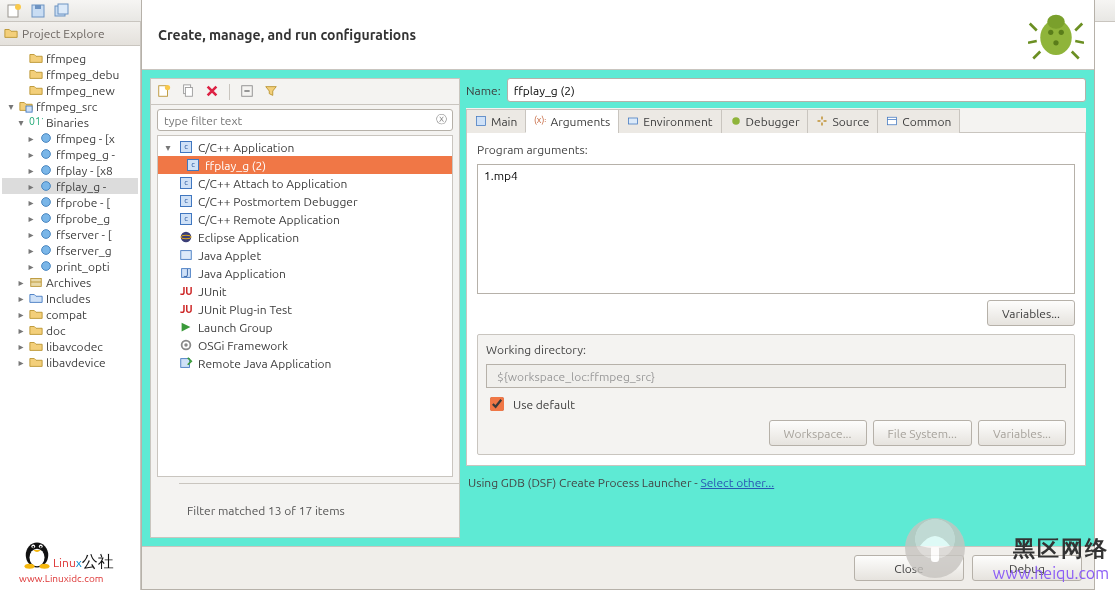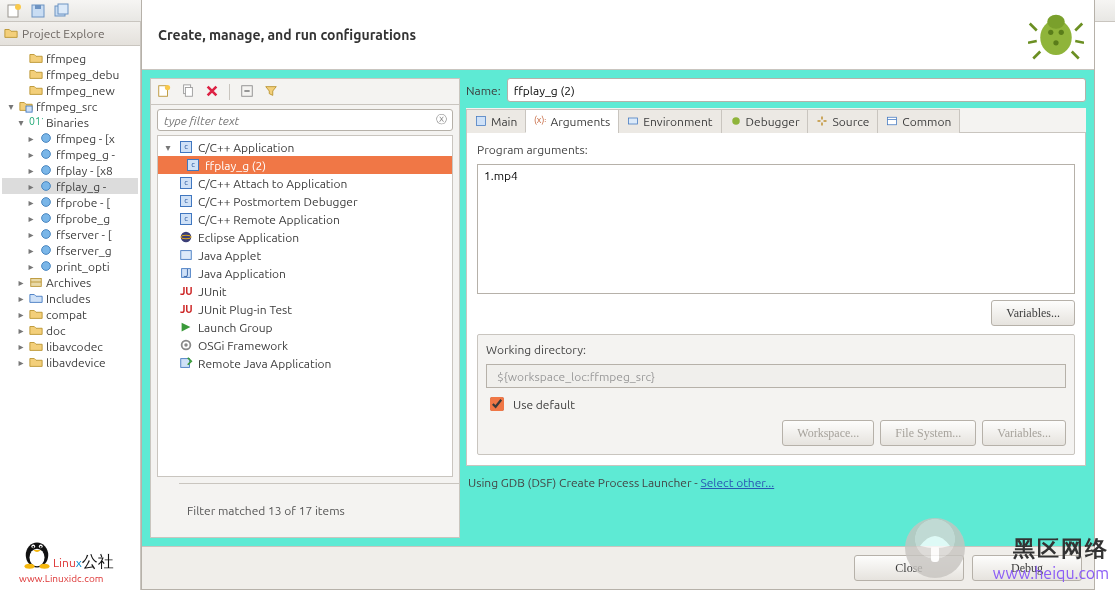--- a/index.html
+++ b/index.html
@@ -20,41 +20,41 @@
 
   .dialog { position: absolute; left: 141px; top: 0; right: 20px; bottom: 0; background: #5eead4; border: 1px solid #b6b1a9; border-top: none; display: flex; flex-direction: column; }
   .dlg-header { height: 70px; background: #fff; border-bottom: 1px solid #c9c5bf; display: flex; align-items: center; padding: 0 16px; position: relative; }
   .dlg-title { font-size: 14px; font-weight: bold; color: #333; }
   .bug { position: absolute; right: 10px; top: 6px; }
 
   .dlg-body { flex: 1; display: flex; gap: 6px; padding: 8px; overflow: hidden; }
   .left-panel { width: 310px; border: 1px solid #c9c5bf; background: #f4f3f1; display: flex; flex-direction: column; }
   .lp-toolbar { height: 26px; border-bottom: 1px solid #c9c5bf; display: flex; align-items: center; gap: 10px; padding: 0 6px; }
   .lp-filter { padding: 4px 6px; }
-  .lp-filter input { width: 100%; height: 22px; border: 1px solid #b6b1a9; border-radius: 3px; padding: 0 20px 0 6px; background: #fff; font-style: italic; }
+  .lp-filter input { width: 100%; height: 22px; border: 1px solid #b6b1a9; border-radius: 3px; padding: 0 20px 0 6px; background: #fff; }
   .lp-filter-wrap { position: relative; }
   .lp-clear { position: absolute; right: 6px; top: 3px; color: #888; font-size: 11px; }
   .lp-tree { flex: 1; background: #fff; margin: 0 6px 6px 6px; border: 1px solid #c9c5bf; overflow: auto; padding: 2px 0; }
   .cfg-row { display: flex; align-items: center; gap: 5px; padding: 2px 4px; white-space: nowrap; }
   .cfg-row.sel { background: #f07746; color: #fff; }
   .cfg-row .tree-toggle { width: 12px; }
   .cfg-child { padding-left: 28px; }
   .lp-status { padding: 20px 8px; border-top: 1px solid #c9c5bf; color: #555; margin-left: 28px; }
 
   .right-panel { flex: 1; display: flex; flex-direction: column; gap: 6px; }
   .name-row { display: flex; align-items: center; gap: 6px; }
   .name-row input { flex: 1; height: 24px; border: 1px solid #b6b1a9; border-radius: 3px; padding: 0 6px; background: #fff; }
   .tabs { display: flex; border-bottom: 1px solid #c9c5bf; background: #f4f3f1; position: relative; }
   .tab { display: flex; align-items: center; gap: 4px; padding: 4px 8px; border: 1px solid #c9c5bf; border-bottom: none; background: #ece9e4; margin-right: -1px; position: relative; top: 1px; cursor: default; }
   .tab.active { background: #fff; border-bottom: 1px solid #fff; }
   .tab-body { flex: 1; background: #fff; border: 1px solid #c9c5bf; border-top: none; padding: 10px; display: flex; flex-direction: column; gap: 8px; }
   .group { border: 1px solid #c9c5bf; border-radius: 2px; padding: 8px; background: #f4f3f1; display: flex; flex-direction: column; gap: 6px; }
   .group-label { color: #444; margin-bottom: 2px; }
   .progargs { width: 100%; height: 130px; border: 1px solid #b6b1a9; background: #fff; padding: 4px 6px; resize: none; font-family: inherit; }
-  .btn { height: 26px; padding: 0 14px; background: linear-gradient(#fdfdfc, #e6e3de); border: 1px solid #b6b1a9; border-radius: 3px; color: #3c3c3c; cursor: default; font-family: Liberation Serif, serif; }
+  .btn { height: 26px; padding: 0 14px; background: linear-gradient(#fdfdfc, #e6e3de); border: 1px solid #b6b1a9; border-radius: 3px; color: #3c3c3c; cursor: default; }
   .btn:disabled, .btn.disabled { color: #a6a29b; }
   .btn-row { display: flex; justify-content: flex-end; gap: 6px; }
   .wd-input { width: 100%; height: 24px; border: 1px solid #b6b1a9; background: #f0efec; color: #999; padding: 0 10px; }
   .chk { display: flex; align-items: center; gap: 6px; }
   .chk input { accent-color: #f07746; width: 14px; height: 14px; }
 
   .launcher-row { display: flex; align-items: center; justify-content: space-between; gap: 10px; padding: 4px 2px 0 2px; }
   .launcher-text { color: #444; }
   .launcher-text a { color: #2956b2; text-decoration: underline; }
   .apply-revert { display: flex; gap: 8px; }

